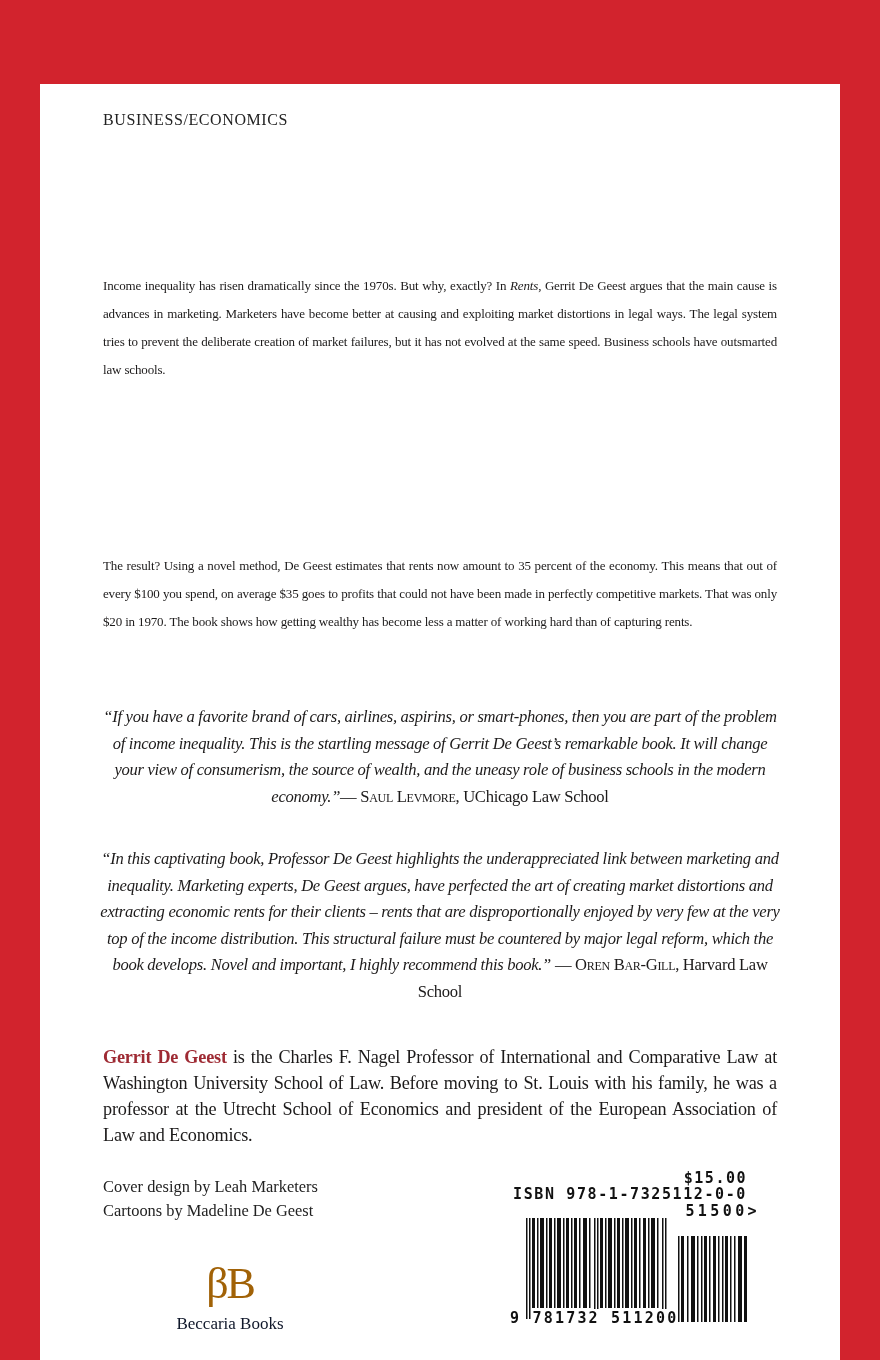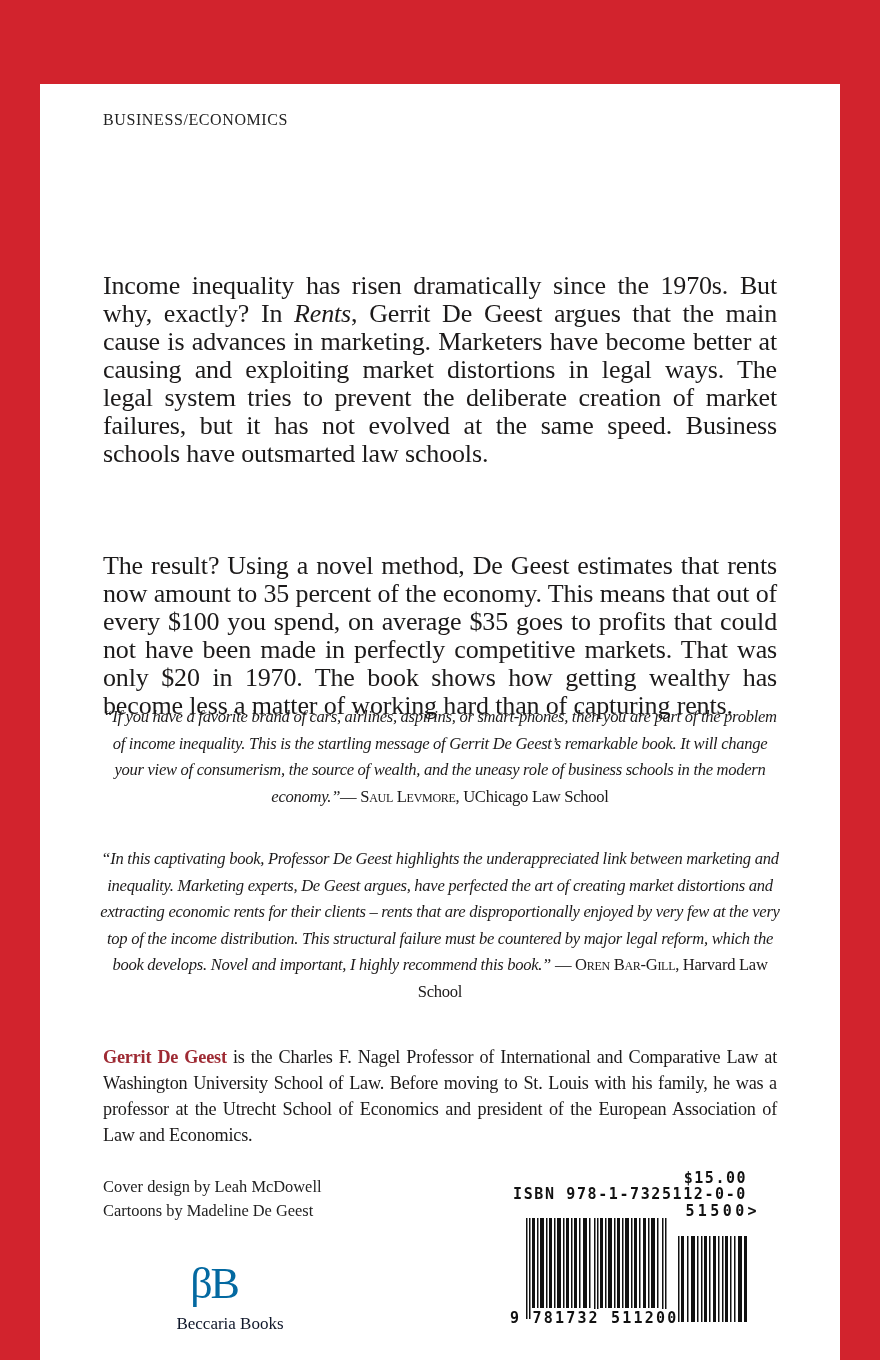--- a/index.html
+++ b/index.html
@@ -33,21 +33,21 @@
     font-weight: bold;
     font-size: 22.5px;
     line-height: 32px;
     color: #9e2a33;
     letter-spacing: -0.2px;
   }
   .body-p {
     position: absolute;
     left: 63px;
     width: 674px;
-    font-size: 26px;
+    font-size: 13px;
     line-height: 28px;
     text-align: justify;
     text-align-last: left;
     margin: 0;
     letter-spacing: -0.15px;
   }
   .quote {
     position: absolute;
     left: 60px;
     width: 680px;
@@ -80,25 +80,25 @@
     color: #222;
   }
   .logo {
     position: absolute;
     left: 100px; top: 1208px;
     width: 180px;
     text-align: center;
   }
   .logo-mark {
     position: absolute;
-    left: 36px; top: -30px;
+    left: 52px; top: -30px;
     width: 76px;
     font-size: 44px;
     line-height: 44px;
-    color: #0369a1;
+    color: #a16207;
     text-align: center;
     letter-spacing: -2px;
   }
   .logo-name {
     position: absolute;
     left: 0; top: 22px;
     width: 180px;
     font-size: 17px;
     color: #0f172a;
     text-align: center;
@@ -163,21 +163,21 @@
 
   <p class="body-p" style="top:468px;">The result? Using a novel method, De Geest estimates that rents now amount to 35 percent of the economy. This means that out of every $100 you spend, on average $35 goes to profits that could not have been made in perfectly competitive markets. That was only $20 in 1970. The book shows how getting wealthy has become less a matter of working hard than of capturing rents.</p>
 
   <p class="quote" style="top:620px;"><span class="q-text">“If you have a favorite brand of cars, airlines, aspirins, or smart-phones, then you are part of the problem of income inequality. This is the startling message of Gerrit De Geest’s remarkable book. It will change your view of consumerism, the source of wealth, and the uneasy role of business schools in the modern economy.”</span><span>— </span><span class="q-name">Saul Levmore</span><span class="q-aff">, UChicago Law School</span></p>
 
   <p class="quote" style="top:762px;"><span class="q-text">“In this captivating book, Professor De Geest highlights the underappreciated link between marketing and inequality. Marketing experts, De Geest argues, have perfected the art of creating market distortions and extracting economic rents for their clients – rents that are disproportionally enjoyed by very few at the very top of the income distribution. This structural failure must be countered by major legal reform, which the book develops. Novel and important, I highly recommend this book.”</span><span> — </span><span class="q-name">Oren Bar-Gill</span><span class="q-aff">, Harvard Law School</span></p>
 
   <p class="bio"><span class="bio-name">Gerrit De Geest</span><span> is the Charles F. Nagel Professor of International and Comparative Law at Washington University School of Law. Before moving to St. Louis with his family, he was a professor at the Utrecht School of Economics and president of the European Association of Law and Economics.</span></p>
 
   <div class="credits">
-    <div>Cover design by Leah McDowell</div>
+    <div>Cover design by Leah Marketers</div>
     <div>Cartoons by Madeline De Geest</div>
   </div>
 
   <div class="logo">
     <div class="logo-mark">βB</div>
     <div class="logo-name">Beccaria Books</div>
   </div>
 
   <div class="barcode-area">
     <div class="price">$15.00</div>

